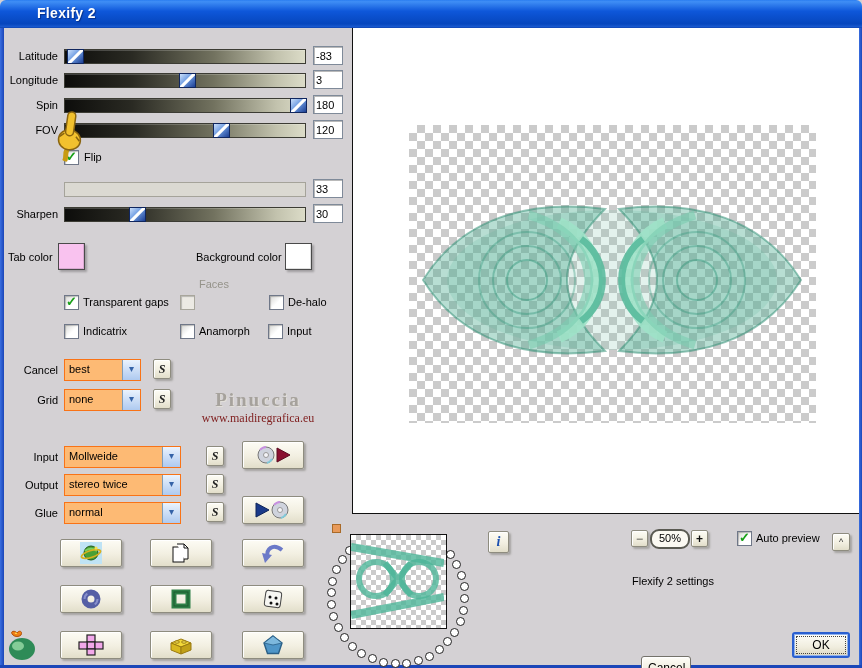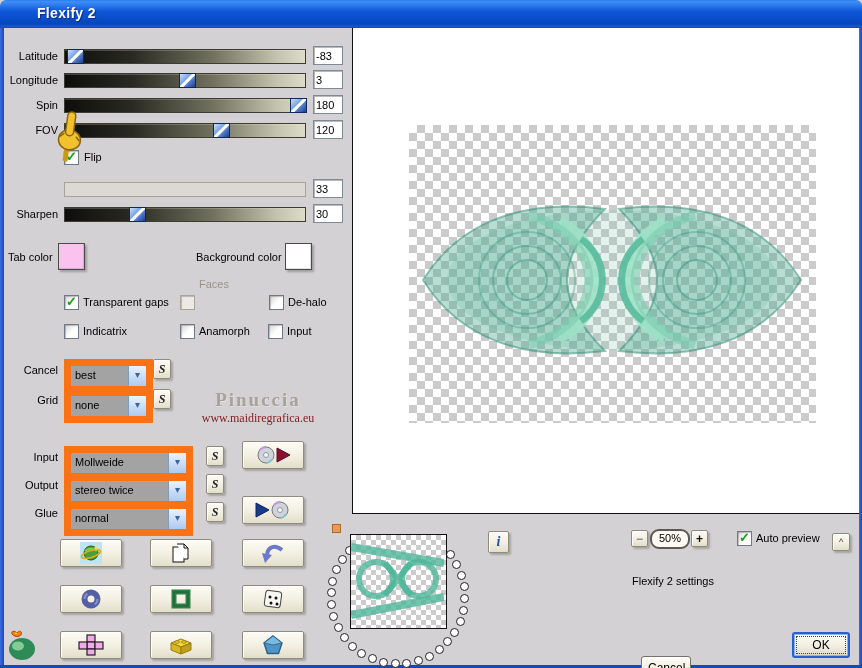--- a/index.html
+++ b/index.html
@@ -35,21 +35,21 @@
     font-size:11px;padding:1px 2px;}
   
   .cb{position:absolute;width:13px;height:13px;background:linear-gradient(135deg,#d7d7d4,#fff 55%);
     border:1px solid #6f7788;box-shadow:inset 1px 1px 1px rgba(0,0,0,.22);}
   .cb.checked::after{content:"✓";position:absolute;left:1px;top:-2px;color:#18a018;font-weight:bold;font-size:13px;}
   .cb.dis{border-color:#a8a69c;background:#eceae4;}
   
   .swatch{position:absolute;width:25px;height:25px;border:1px solid #4a4a4a;
     box-shadow:2px 2px 2px rgba(0,0,0,.25), inset -1px -1px 0 rgba(0,0,0,.12);}
   
-  .combo{position:absolute;height:20px;background:#a3a3a3;border:7px solid #f97316;display:flex;}
+  .combo{position:absolute;height:20px;background:#fdba74;border:1px solid #f97316;display:flex;}
   .combo .cval{flex:1;font-size:11px;padding:3px 0 0 4px;white-space:nowrap;overflow:hidden;}
   .combo .cbtn{width:17px;background:linear-gradient(180deg,#eaf3fe,#cfe0f7 45%,#aecaf0);
     border-left:1px solid #7f9db9;color:#3563a8;font-size:10px;text-align:center;line-height:18px;}
   .combo .cbtn::after{content:"▾";}
   
   .btn3d{position:absolute;background:linear-gradient(180deg,#fdfcf5,#f2efe1 55%,#e2deca);
     border:1px solid #8e8c7f;border-radius:2px;
     box-shadow:inset 1px 1px 0 #fff, 2px 2px 2px rgba(80,80,70,.35);
     display:flex;align-items:center;justify-content:center;padding:0;cursor:default;}
   .skey{width:18px;height:20px;font:italic bold 12px "Liberation Serif",serif;color:#222;}

